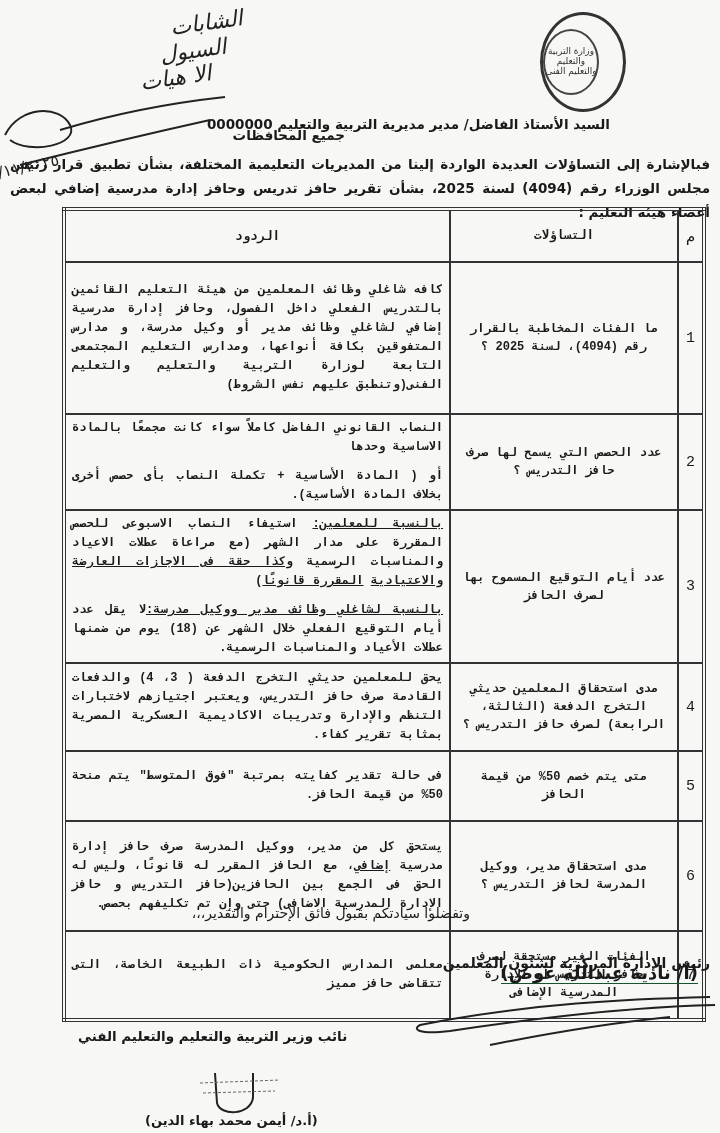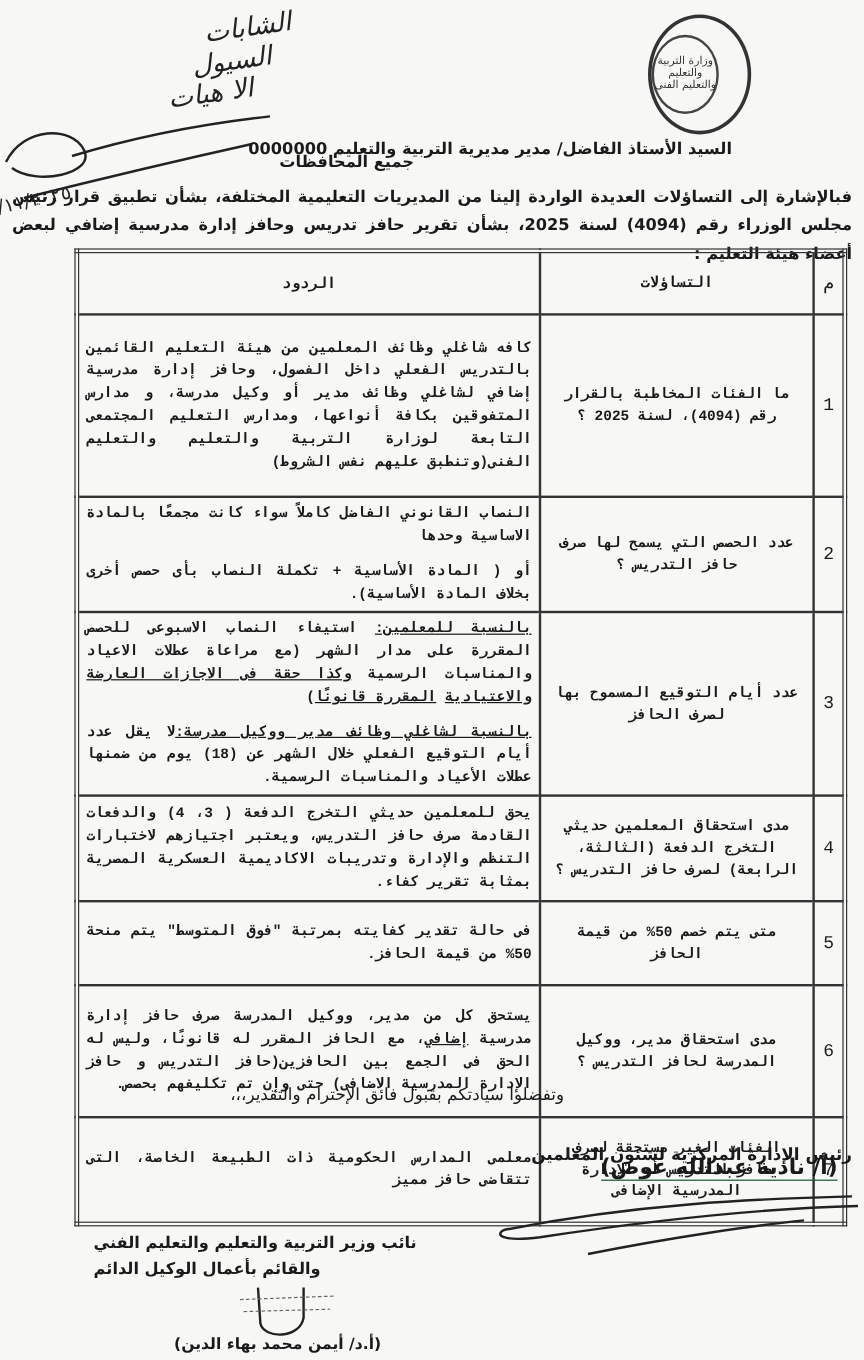--- a/index.html
+++ b/index.html
@@ -119,19 +119,18 @@
 
 <div class="signer1-title">رئيس الإدارة المركزية لشئون المعلمين</div>
 <svg style="left:410px;top:985px;width:310px;height:70px;" viewBox="0 0 310 70">
   <path d="M 300 12 C 220 14, 120 18, 10 40 C 2 44, 8 50, 40 46 C 120 34, 220 22, 305 20" stroke="#222" stroke-width="2" fill="none"></path>
   <path d="M 80 60 C 150 46, 220 36, 260 32" stroke="#222" stroke-width="2" fill="none"></path>
 </svg>
 <div class="signer1-name">(أ/ نادية عبدالله عوض)</div>
 
 <div class="signer2-title">
   <div>نائب وزير التربية والتعليم والتعليم الفني</div>
-  <div>والقائم بأعمال الوكيل الدائم</div>
 </div>
 <svg style="left:195px;top:1068px;width:90px;height:50px;" viewBox="0 0 90 50">
   <path d="M 20 5 L 22 35 C 25 48, 55 48, 58 30 L 58 5" stroke="#222" stroke-width="2" fill="none"></path>
   <path d="M 5 15 L 85 12 M 8 25 L 80 23" stroke="#666" stroke-width="1" stroke-dasharray="3 2" fill="none"></path>
 </svg>
 <div class="signer2-name">(أ.د/ أيمن محمد بهاء الدين)</div>
 
 </body></html>

